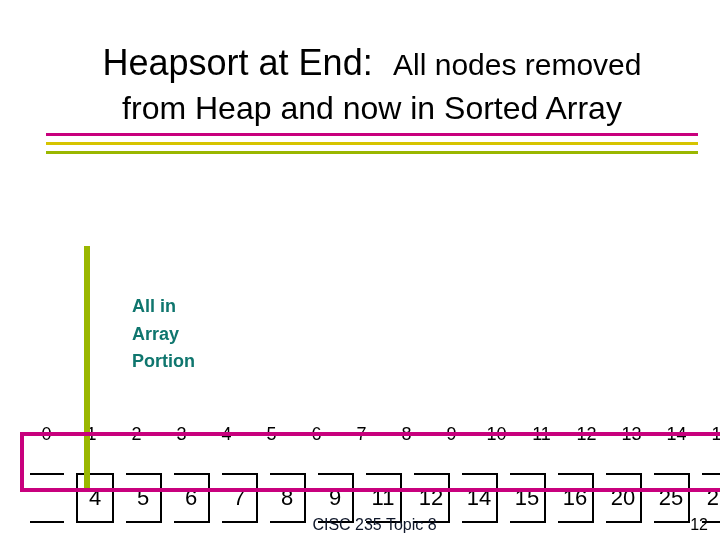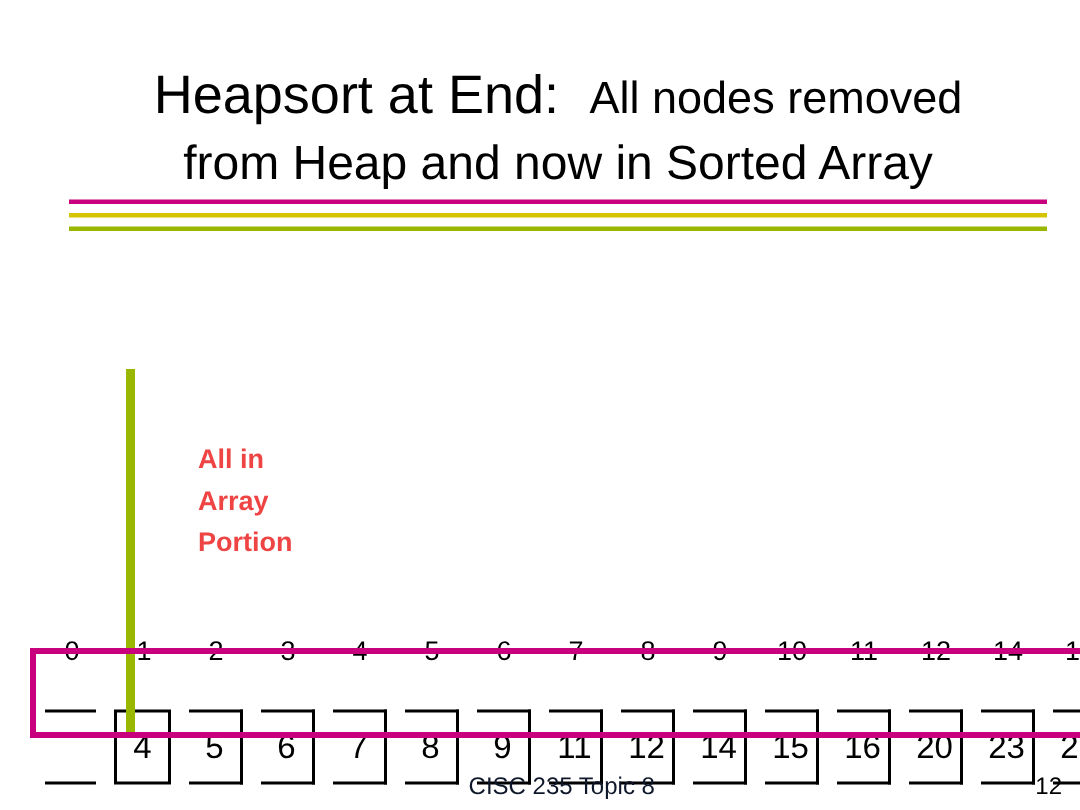--- a/index.html
+++ b/index.html
@@ -39,21 +39,21 @@
   .rule-yellow  { background: #d6c400; }
   .rule-green   { background: #9ab700; }
 
   .annotation {
     position: absolute;
     left: 108px;
     top: 272px;
     font-size: 18px;
     font-weight: bold;
     line-height: 1.2;
-    color: #ef4444;
+    color: #0f766e;
     width: 100px;
   }
 
   .table-area {
     position: absolute;
     left: 0;
     top: 388px;
     width: 720px;
   }
 
@@ -154,38 +154,39 @@
       <div class="idx-cell">3</div>
       <div class="idx-cell">4</div>
       <div class="idx-cell">5</div>
       <div class="idx-cell">6</div>
       <div class="idx-cell">7</div>
       <div class="idx-cell">8</div>
       <div class="idx-cell">9</div>
       <div class="idx-cell">10</div>
       <div class="idx-cell">11</div>
       <div class="idx-cell">12</div>
+      <div class="idx-cell">13</div>
       <div class="idx-cell">14</div>
       <div class="idx-cell">15</div>
     </div>
   <div class="value-row" id="value-row">
       <div class="val-cell empty"></div>
       <div class="val-cell first-nonempty">4</div>
       <div class="val-cell">5</div>
       <div class="val-cell">6</div>
       <div class="val-cell">7</div>
       <div class="val-cell">8</div>
       <div class="val-cell">9</div>
       <div class="val-cell">11</div>
       <div class="val-cell">12</div>
       <div class="val-cell">14</div>
       <div class="val-cell">15</div>
       <div class="val-cell">16</div>
       <div class="val-cell">20</div>
-      <div class="val-cell">23</div>
+      <div class="val-cell">25</div>
       <div class="val-cell">27</div>
     </div>
 </div>
 
 <div class="green-divider"></div>
 <div class="magenta-box"></div>
 
 <div class="footer-topic">CISC 235 Topic 8</div>
 <div class="footer-page">12</div>
 

